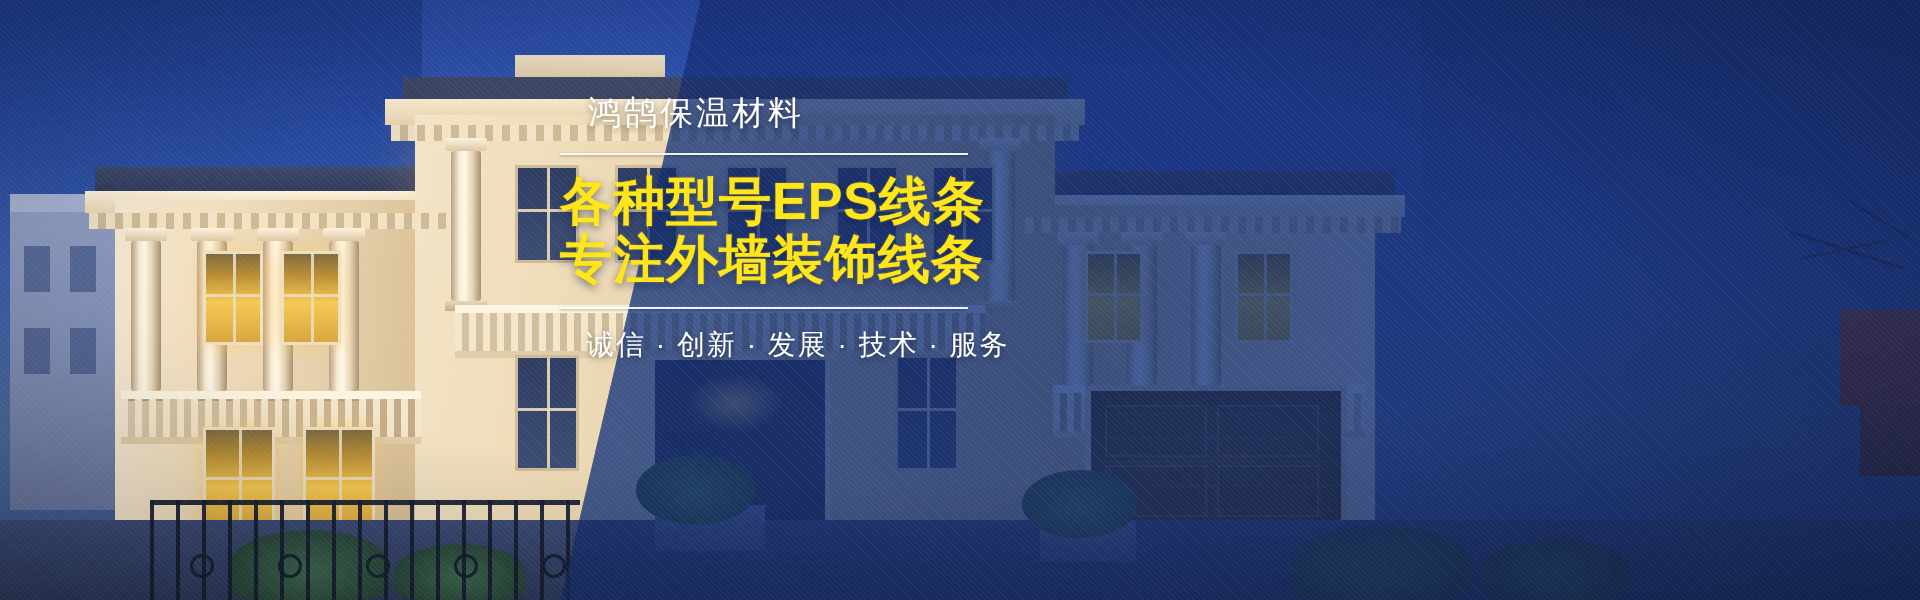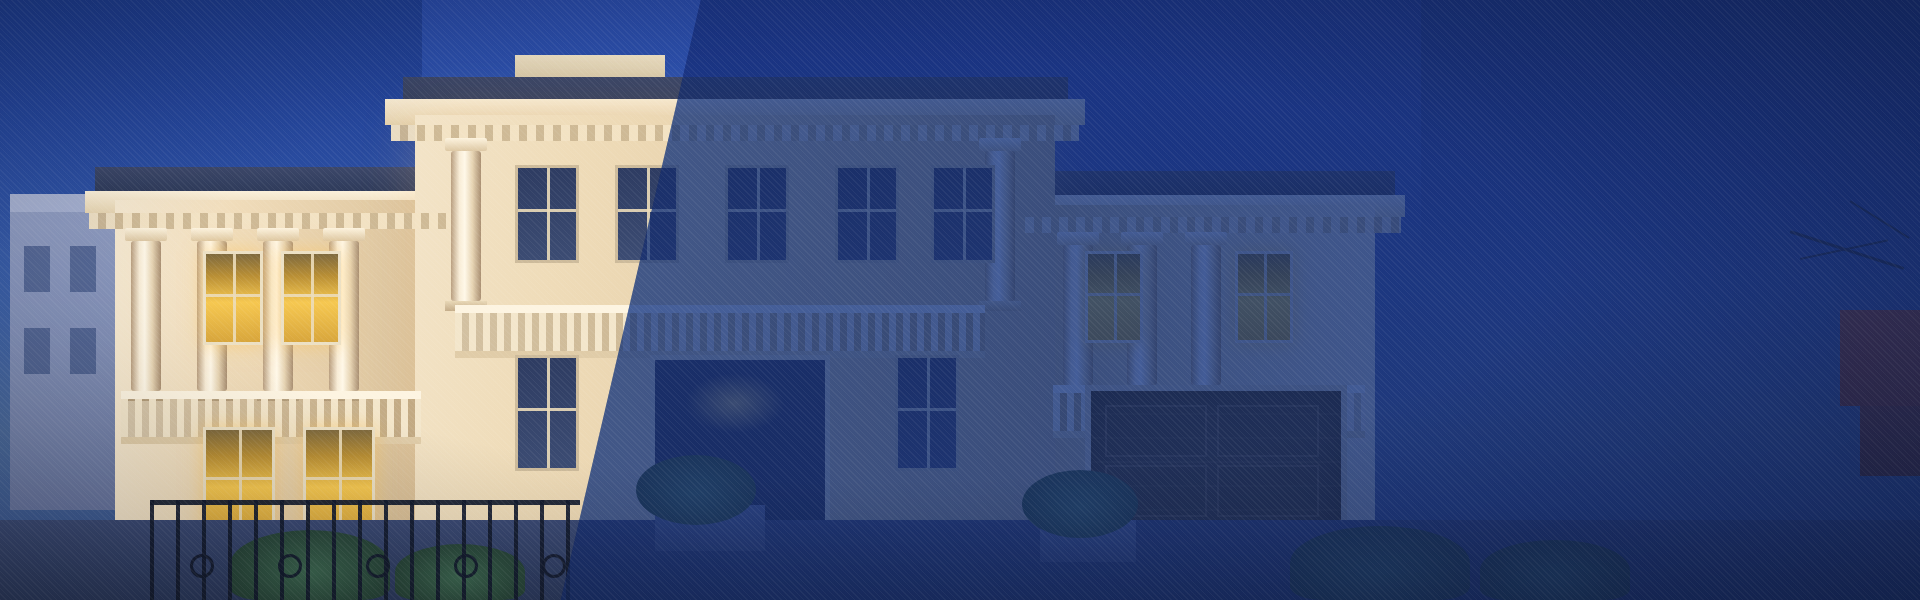--- a/index.html
+++ b/index.html
@@ -427,14 +427,22 @@
 
   <div class="tree-branch" style="right:10px;top:230px;width:120px;height:3px;transform:rotate(18deg);"></div>
   <div class="tree-branch" style="right:30px;top:258px;width:90px;height:2px;transform:rotate(-12deg);"></div>
   <div class="tree-branch" style="right:0px;top:200px;width:70px;height:2px;transform:rotate(32deg);"></div>
 
   <div class="overlay"></div>
   <div class="overlay2"></div>
   <div class="hatch"></div>
   <div class="vignette"></div>
 
+  <div class="copy">
+    <div class="eyebrow">鸿鹄保温材料</div>
+    <div class="rule"></div>
+    <div class="headline">各种型号EPS线条</div>
+    <div class="headline">专注外墙装饰线条</div>
+    <div class="rule bottom"></div>
+    <div class="tagline">诚信 · 创新 · 发展 · 技术 · 服务</div>
+  </div>
 
 </div>
 
 </body></html>

